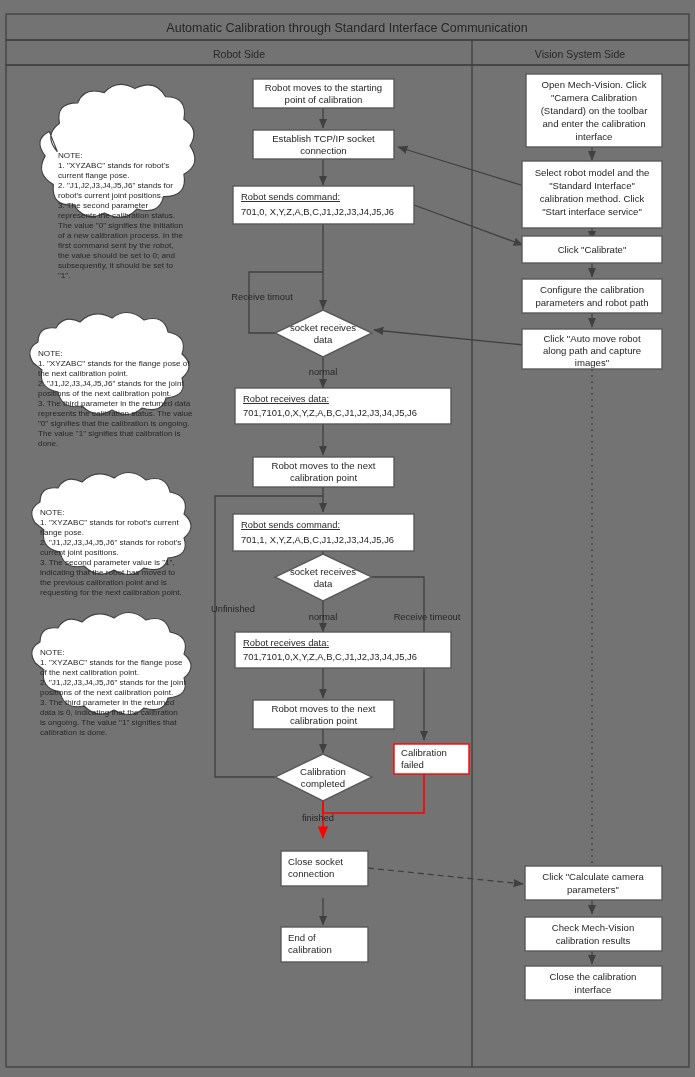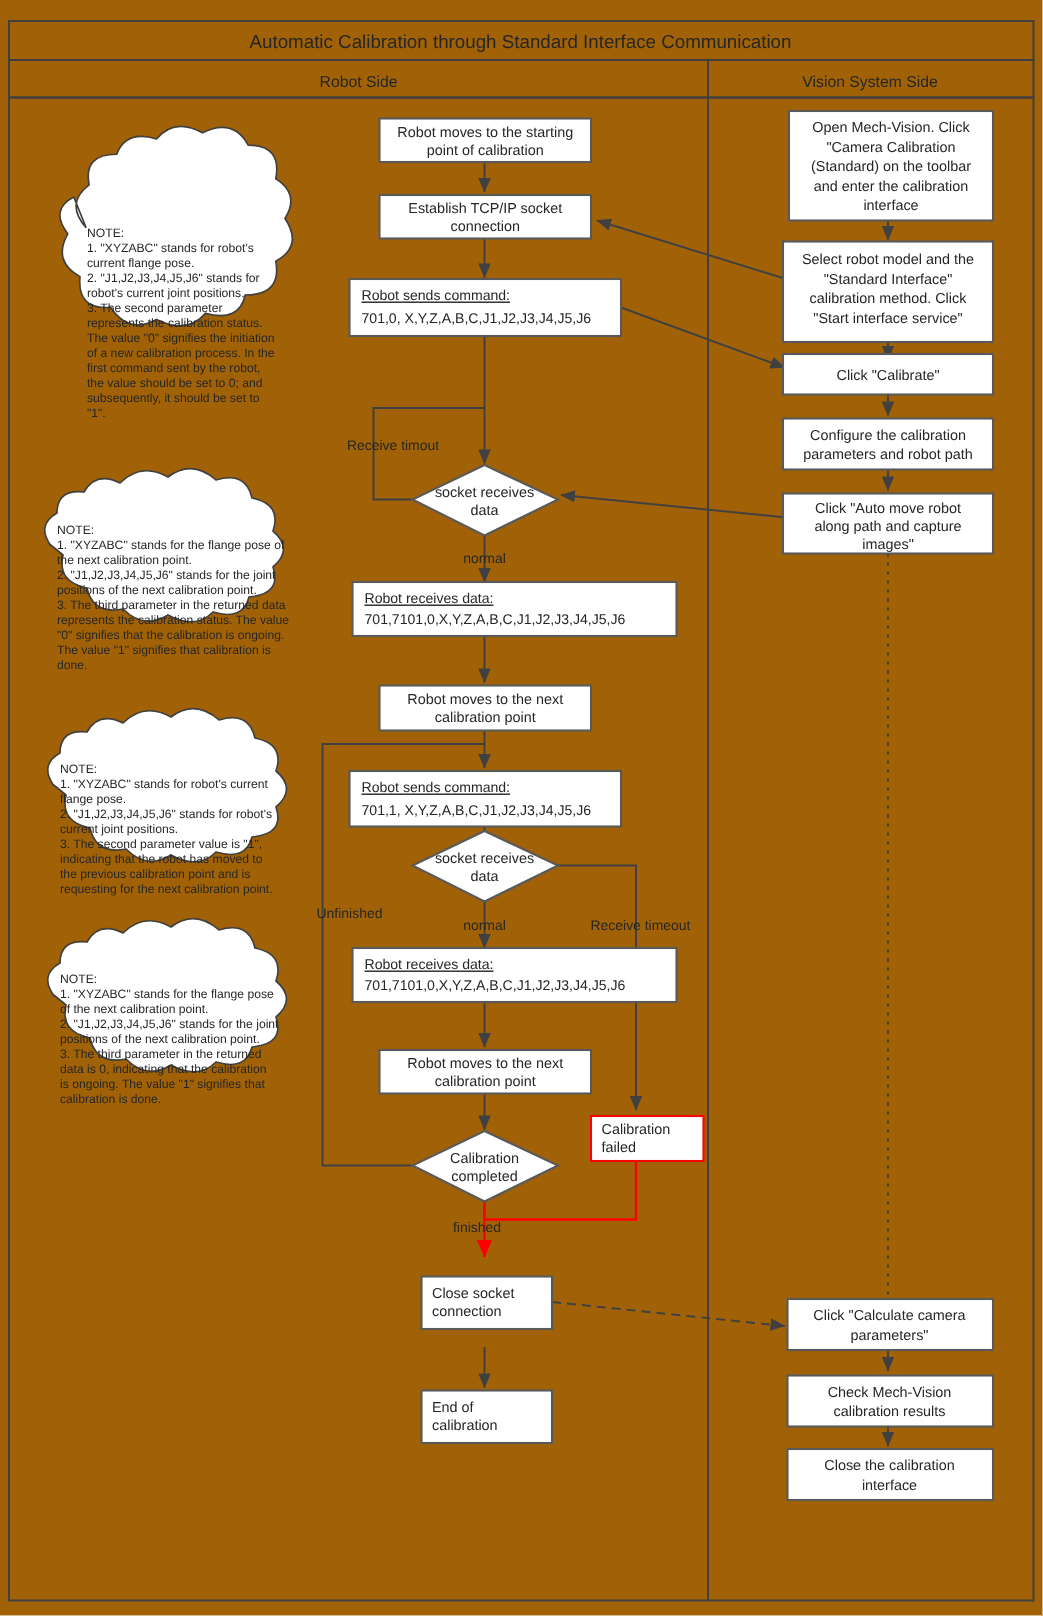--- a/index.html
+++ b/index.html
@@ -1,17 +1,17 @@
 <!DOCTYPE html>
 <html><head>
 <meta charset="utf-8">
 <style>
   html,body{margin:0;padding:0;background:#ffffff;}
   body{font-family:"Liberation Sans","DejaVu Sans",sans-serif;}
-  #page{position:relative;width:695px;height:1077px;background:#a16207;overflow:hidden;}
+  #page{position:relative;width:695px;height:1077px;background:#737373;overflow:hidden;}
   svg{display:block;}
   .bx{fill:#ffffff;stroke:#595959;stroke-width:1.4;}
   .bx-red{fill:#ffffff;stroke:#ff0000;stroke-width:1.4;}
   .frame{fill:none;stroke:#404040;stroke-width:1.3;}
   .divider{fill:none;stroke:#404040;stroke-width:1.3;}
   .cloud{fill:#ffffff;stroke:#404040;stroke-width:1.1;}
   .ln{fill:none;stroke:#404040;stroke-width:1.3;}
   .ln-red{fill:none;stroke:#ff0000;stroke-width:1.6;}
   .ln-dash{fill:none;stroke:#404040;stroke-width:1.3;stroke-dasharray:6 4;}
   .ln-dot{fill:none;stroke:#404040;stroke-width:1.3;stroke-dasharray:2 4;}

